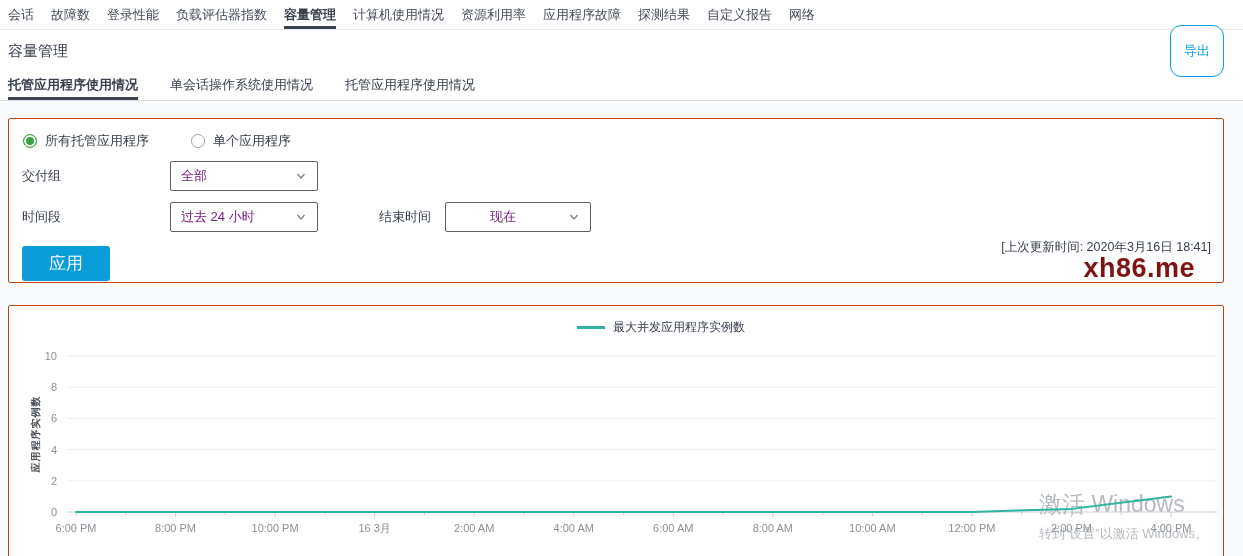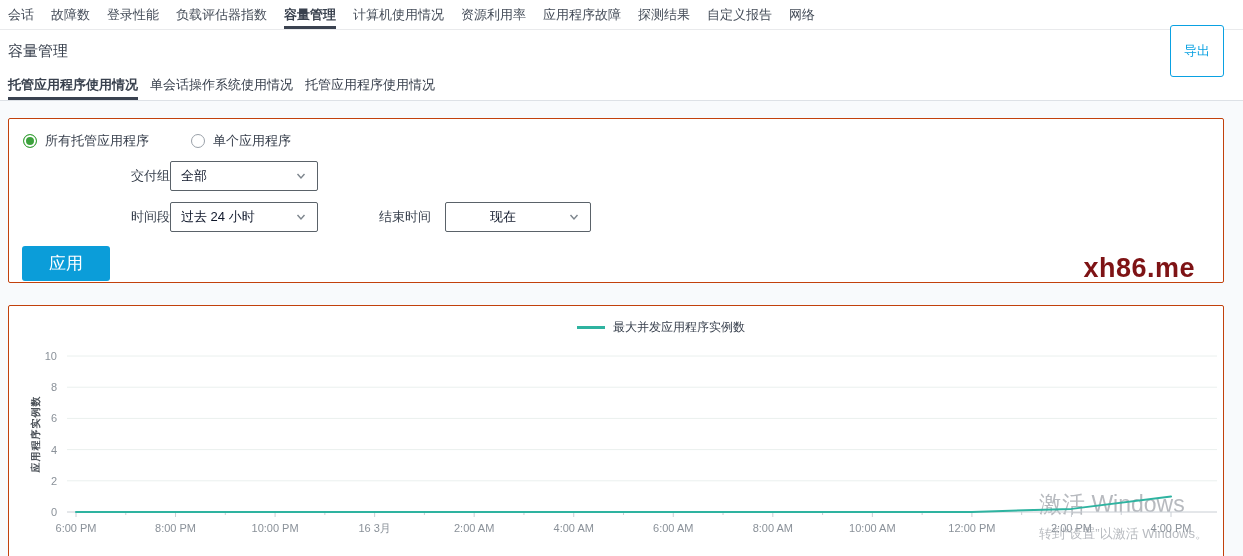--- a/index.html
+++ b/index.html
@@ -13,50 +13,50 @@
     white-space:nowrap; cursor:pointer; }
   .nav-item.active { font-weight:bold; color:#39414e; }
   .nav-item.active::after { content:""; position:absolute; left:0; right:0;
     bottom:0; height:3px; background:#3a4250; }
 
   
   .titlebar { display:flex; align-items:center; background:#fff;
     padding:0 19px 0 8px; height:42px; }
   .page-title { font-size:15px; font-weight:400; color:#39414e; flex:1; }
   .export-btn { border:1px solid #0aa1e2; color:#0aa1e2; background:#fff;
-    border-radius:3px; padding:16px 13px; font-size:13px; cursor:pointer;
+    border-radius:11px; padding:16px 13px; font-size:13px; cursor:pointer;
     font-family:inherit; }
 
   
-  .tabsbar { display:flex; gap:12px; padding-left:8px; background:#fff;
+  .tabsbar { display:flex; gap:32px; padding-left:8px; background:#fff;
     border-bottom:1px solid #dde1e6; height:29px; }
   .tab { font-size:13px; color:#39414e; line-height:26px; position:relative;
     white-space:nowrap; cursor:pointer; }
   .tab.active { font-weight:bold; border-bottom:3px solid #3a4250; }
 
   
   .content { background:#f8fafc; height:455px; padding:17px 19px 0 8px; }
   .card { background:#fff; border:1px solid #c2410c; border-radius:2px; }
 
   
   .filter-card { height:165px; position:relative; }
   .radio-row { padding:13px 0 0 14px; display:flex; align-items:center; font-size:13px; }
   .radio-row label { display:flex; align-items:center; cursor:pointer; }
   .radio-row label + label { margin-left:42px; }
   .radio { width:14px; height:14px; border-radius:50%; border:1px solid #9aa1a9;
     background:#fff; display:inline-block; margin-right:8px; flex:none; }
   .radio.checked { border-color:#3ca23c; background:#3ca23c;
     box-shadow:inset 0 0 0 2px #fff; }
   .form-row { display:flex; align-items:center; margin:11px 0 0 13px; height:30px;
-    font-size:13px;text-align:right; }
+    font-size:13px; }
   .flabel { width:148px; flex:none; }
   .flabel.end { width:auto; margin-left:61px; margin-right:14px; }
   .select { width:148px; height:30px; border:1px solid #5a6269; background:#fff;
     border-radius:2px; display:flex; align-items:center; justify-content:space-between;
-    padding:0 9px 0 10px; font-size:13px; color:#0f172a; cursor:pointer; flex:none; }
+    padding:0 9px 0 10px; font-size:13px; color:#701a75; cursor:pointer; flex:none; }
   .select.end-time { width:146px;padding-left:44px; }
   .chev { width:14px; height:14px; flex:none; }
   .apply-btn { margin:14px 0 0 13px; background:#0b9dd9; color:#fff; border:none;
     border-radius:3px; padding:6px 27px; font-size:17px; cursor:pointer;
     font-family:inherit; }
   .updated { position:absolute; right:12px; top:120px; font-size:12.5px; color:#39414e; }
   .site-mark { position:absolute; right:28px; top:134px; font-size:27px;
     font-weight:bold; color:#7e1315; letter-spacing:.5px; }
 
   
@@ -135,20 +135,21 @@
       <div class="select end-time">
         <span>现在</span>
         <svg class="chev" viewBox="0 0 14 14">
             <polyline points="3.5,5 7,9 10.5,5" fill="none" stroke="#7d858d" stroke-width="1.4"></polyline>
           </svg>
       </div>
     </div>
 
     <button class="apply-btn">应用</button>
 
+    <div class="updated">[上次更新时间: 2020年3月16日 18:41]</div>
     <div class="site-mark">xh86.me</div>
   </div>
 
   <div class="card chart-card">
     <div class="legend">
       <span class="legend-swatch" id="legend-swatch" style="background: rgb(46, 179, 160);"></span>
       <span>最大并发应用程序实例数</span>
     </div>
     <div class="win-activate">
       <div class="wa-title">激活 Windows</div>

